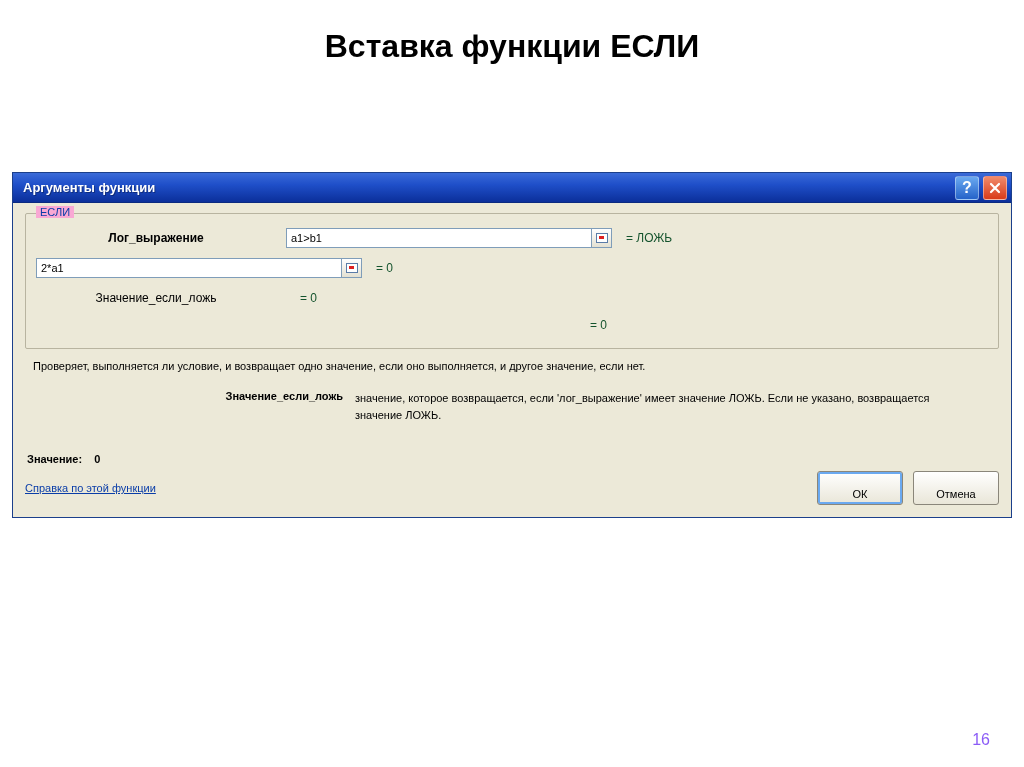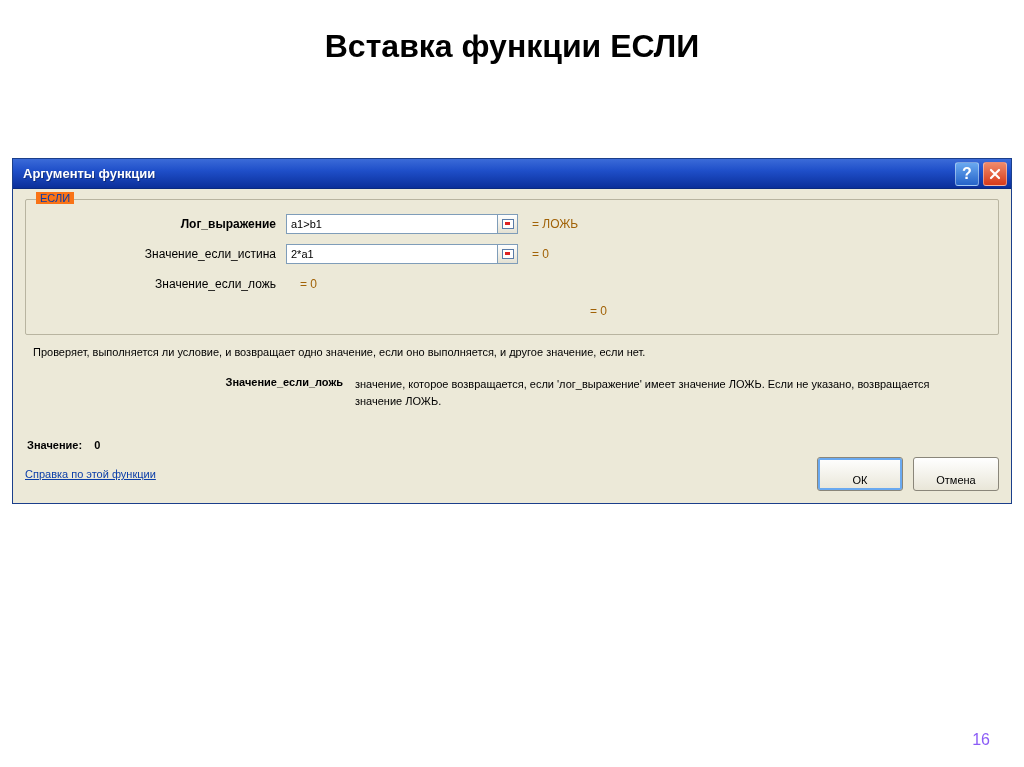--- a/index.html
+++ b/index.html
@@ -15,21 +15,21 @@
     text-align: center;
     font-size: 32px;
     font-weight: bold;
     color: #000;
     padding: 28px 0 12px 0;
     font-family: Arial, sans-serif;
   }
   .dialog {
     position: absolute;
     left: 12px;
-    top: 158px;
+    top: 172px;
     width: 1000px;
     border: 1px solid #1b3f8b;
     background: #ece9d8;
     box-shadow: 0 0 0 1px #000 inset;
   }
   .titlebar {
     height: 30px;
     background: linear-gradient(to bottom, #3b6bd8 0%, #1f4fc9 40%, #0b2f9a 100%);
     display: flex;
     align-items: center;
@@ -59,41 +59,41 @@
   .fieldset {
     border: 1px solid #b8b4a0;
     border-radius: 2px;
     padding: 12px 10px 10px 10px;
     position: relative;
     margin-bottom: 8px;
   }
   .legend {
     position: absolute;
     top: -8px; left: 10px;
-    background: #f97316;
+    background: #f9a8d4;
     color: #0a3da8;
     padding: 0 4px;
     font-size: 11px;
   }
   .arg-row {
     display: flex;
     align-items: center;
     margin-bottom: 6px;
     height: 24px;
   }
   .arg-label {
     width: 250px;
-    text-align: right;
+    text-align: center;
     padding-right: 10px;
     font-size: 12px;
     color: #000;
   }
   .arg-label.bold { font-weight: bold; }
   .arg-input-wrap {
-    width: 232px;
+    width: 326px;
     display: flex;
     align-items: stretch;
     height: 20px;
   }
   .arg-input {
     flex: 1;
     border: 1px solid #7f9db9;
     background: #fff;
     font-size: 11px;
     padding: 1px 4px;
@@ -117,21 +117,21 @@
   .ref-icon::after {
     content:"";
     position:absolute;
     top:2px; left:2px;
     width:5px; height:3px;
     background:#d22;
   }
   .eq-cell {
     padding-left: 14px;
     font-size: 12px;
-    color: #a16207;
+    color: #14532d;
     display:flex; align-items:center;
   }
   .result-under {
     display:flex; align-items:center;
     margin-top:2px; margin-bottom:4px;
     height:18px;
   }
   .desc {
     font-size: 11px;
     color: #000;
@@ -215,21 +215,20 @@
         <div class="arg-input-wrap">
           <input class="arg-input" value="a1&gt;b1" style="">
           <div class="ref-btn">
               <div class="ref-icon"></div>
             </div>
         </div>
         <div class="eq-cell">= ЛОЖЬ</div>
       </div>
 
       <div class="arg-row">
-        <div class="arg-label">Значение_если_истина</div>
         <div class="arg-input-wrap">
           <input class="arg-input" value="2*a1" style="">
           <div class="ref-btn">
               <div class="ref-icon"></div>
             </div>
         </div>
         <div class="eq-cell">= 0</div>
       </div>
 
       <div class="arg-row">

